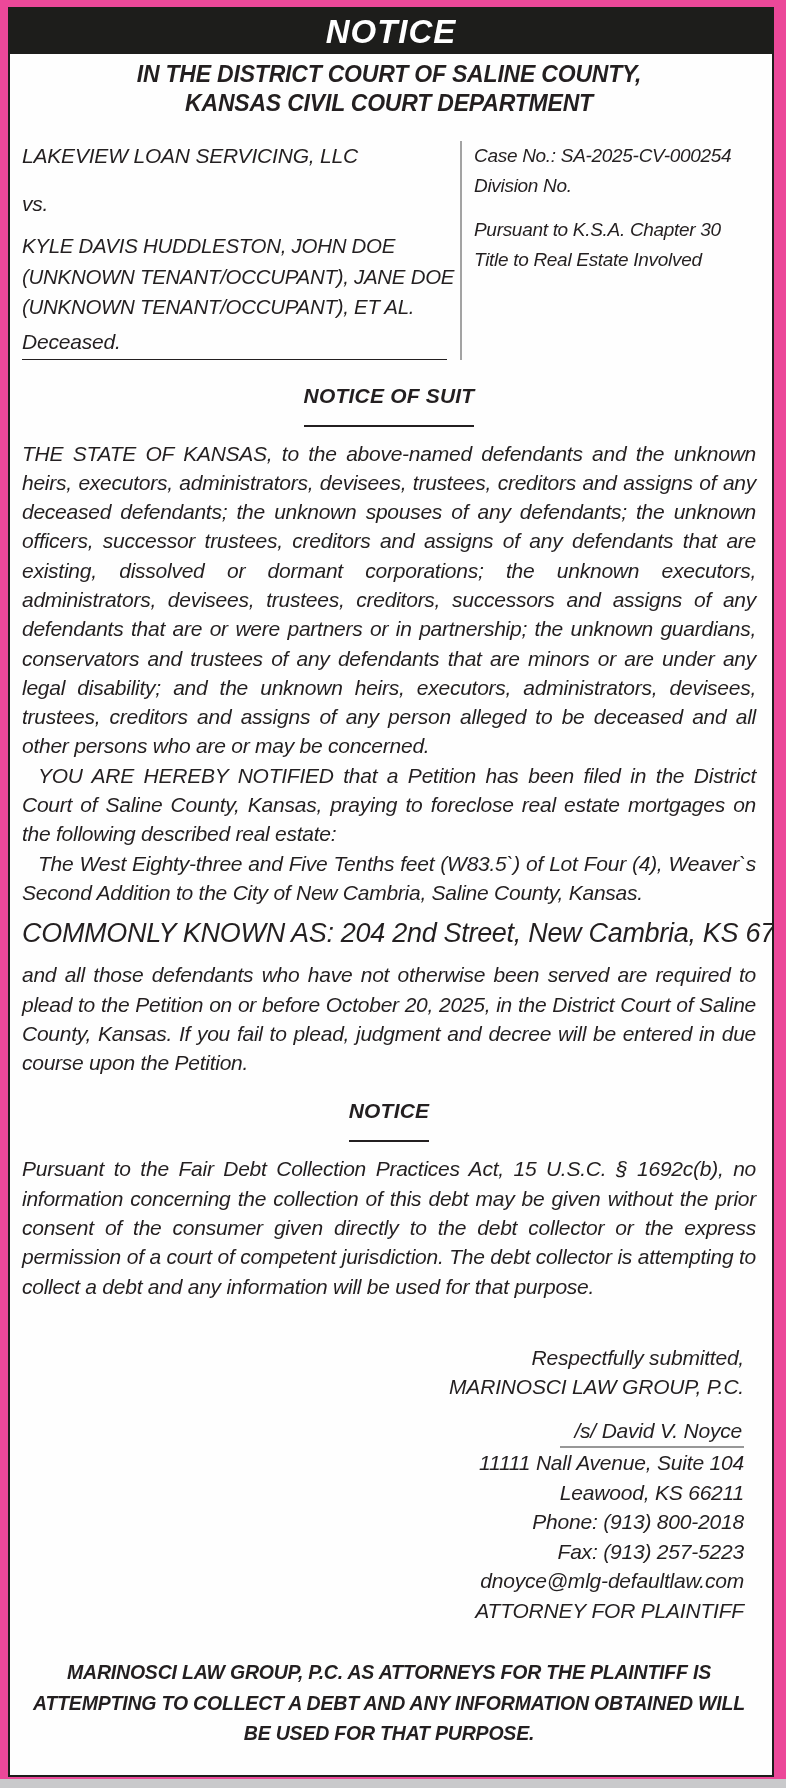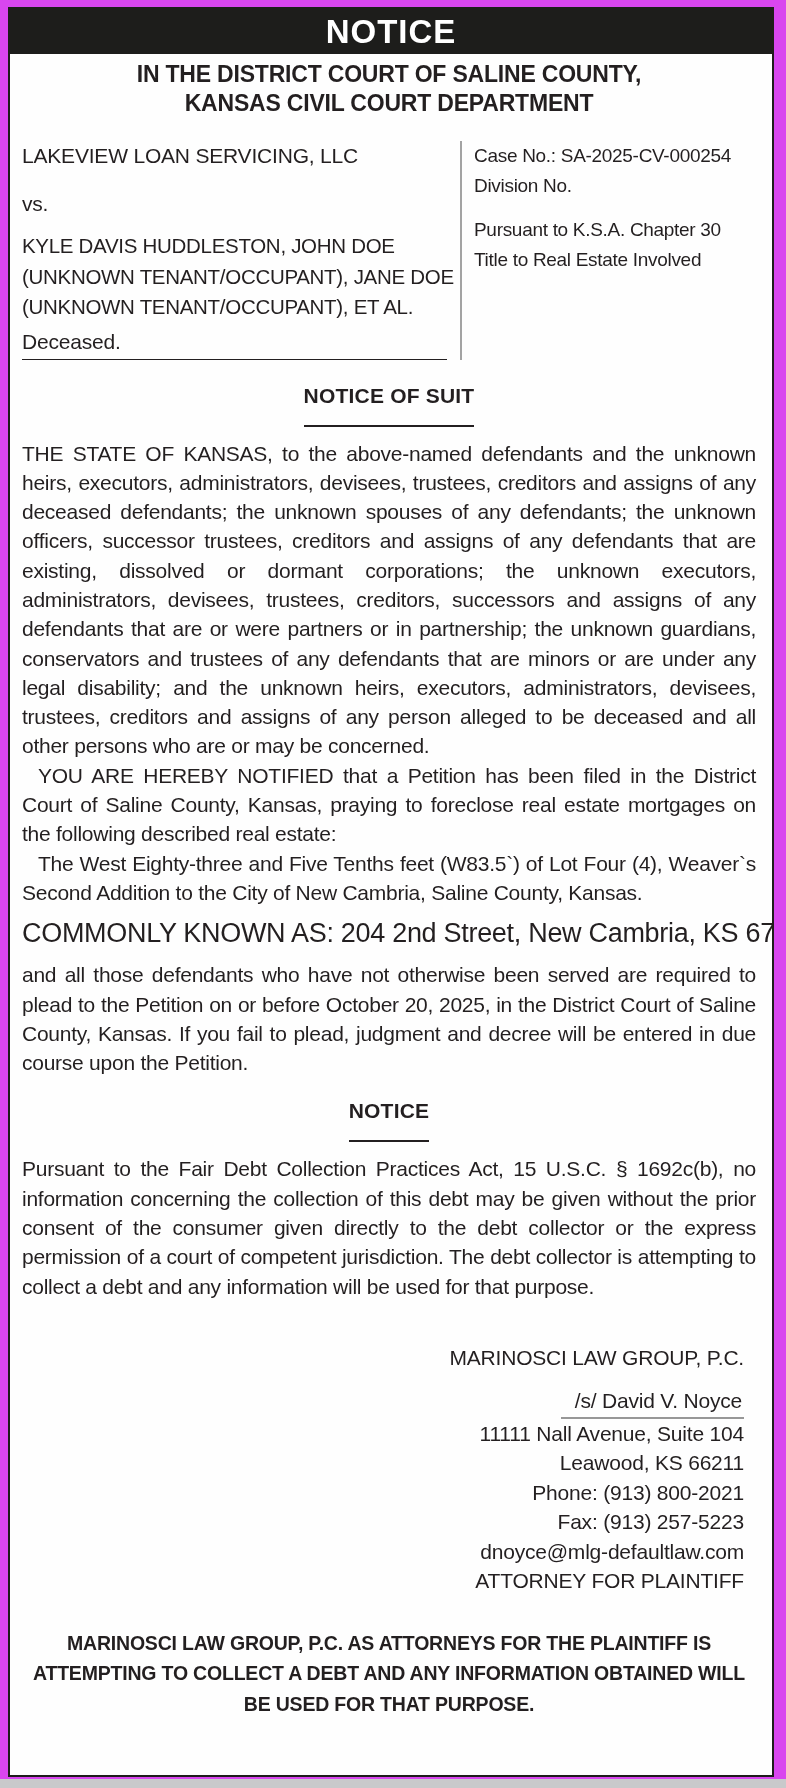--- a/index.html
+++ b/index.html
@@ -4,21 +4,21 @@
 <style>
   * { margin: 0; padding: 0; box-sizing: border-box; }
   html, body { background: #ffffff; }
   body {
     width: 786px; height: 1788px;
     font-family: "Liberation Sans", "DejaVu Sans", sans-serif;
     color: #231f20;
     position: relative;
     overflow: hidden;
   }
-  .sheet { position: absolute; inset: 0; background: #d946ef; }
+  .sheet { position: absolute; inset: 0; background: #ec4899; font-style: italic; }
   .scan-edge {
     position: absolute; left: 0; right: 0; bottom: 0; height: 9px;
     background: #c9c9cb;
   }
   .doc-box {
     position: absolute; left: 8px; top: 7px; width: 766px; height: 1770px;
     border: 2px solid #1d1d1b;
     background: #fefefe;
     overflow: hidden;
   }
@@ -131,27 +131,28 @@
       <div class="para p-legal">The West Eighty-three and Five Tenths feet (W83.5`) of Lot Four (4), Weaver`s Second Addition to the City of New Cambria, Saline County, Kansas.</div>
       <div class="commonly">COMMONLY KNOWN AS: 204 2nd Street, New Cambria, KS 67470 (“Property”)</div>
       <div class="para p3">and all those defendants who have not otherwise been served are required to plead to the Petition on or before October 20, 2025, in the District Court of Saline County, Kansas.  If you fail to plead, judgment and decree will be entered in due course upon the Petition.</div>
 
       <div class="section-heading notice2-heading">
         <span>NOTICE</span>
       </div>
       <div class="para fdcpa-body">Pursuant to the Fair Debt Collection Practices Act, 15 U.S.C. § 1692c(b), no information concerning the collection of this debt may be given without the prior consent of the consumer given directly to the debt collector or the express permission of a court of competent jurisdiction.  The debt collector is attempting to collect a debt and any information will be used for that purpose.</div>
 
       <div class="sig-block">
+        <div>Respectfully submitted,</div>
         <div>MARINOSCI LAW GROUP, P.C.</div>
         <div class="sig-name-line">
           <span class="sig-underlined">/s/ David V. Noyce</span>
         </div>
         <div>11111 Nall Avenue, Suite 104</div>
         <div>Leawood, KS 66211</div>
-        <div>Phone: (913) 800-2021</div>
+        <div>Phone: (913) 800-2018</div>
         <div>Fax: (913) 257-5223</div>
         <div>dnoyce@mlg-defaultlaw.com</div>
         <div>ATTORNEY FOR PLAINTIFF</div>
       </div>
 
       <div class="footer-disclaimer">MARINOSCI LAW GROUP, P.C. AS ATTORNEYS FOR THE PLAINTIFF IS ATTEMPTING TO COLLECT A DEBT AND ANY INFORMATION OBTAINED WILL BE USED FOR THAT PURPOSE.</div>
 
     </div>
   </div>
 

